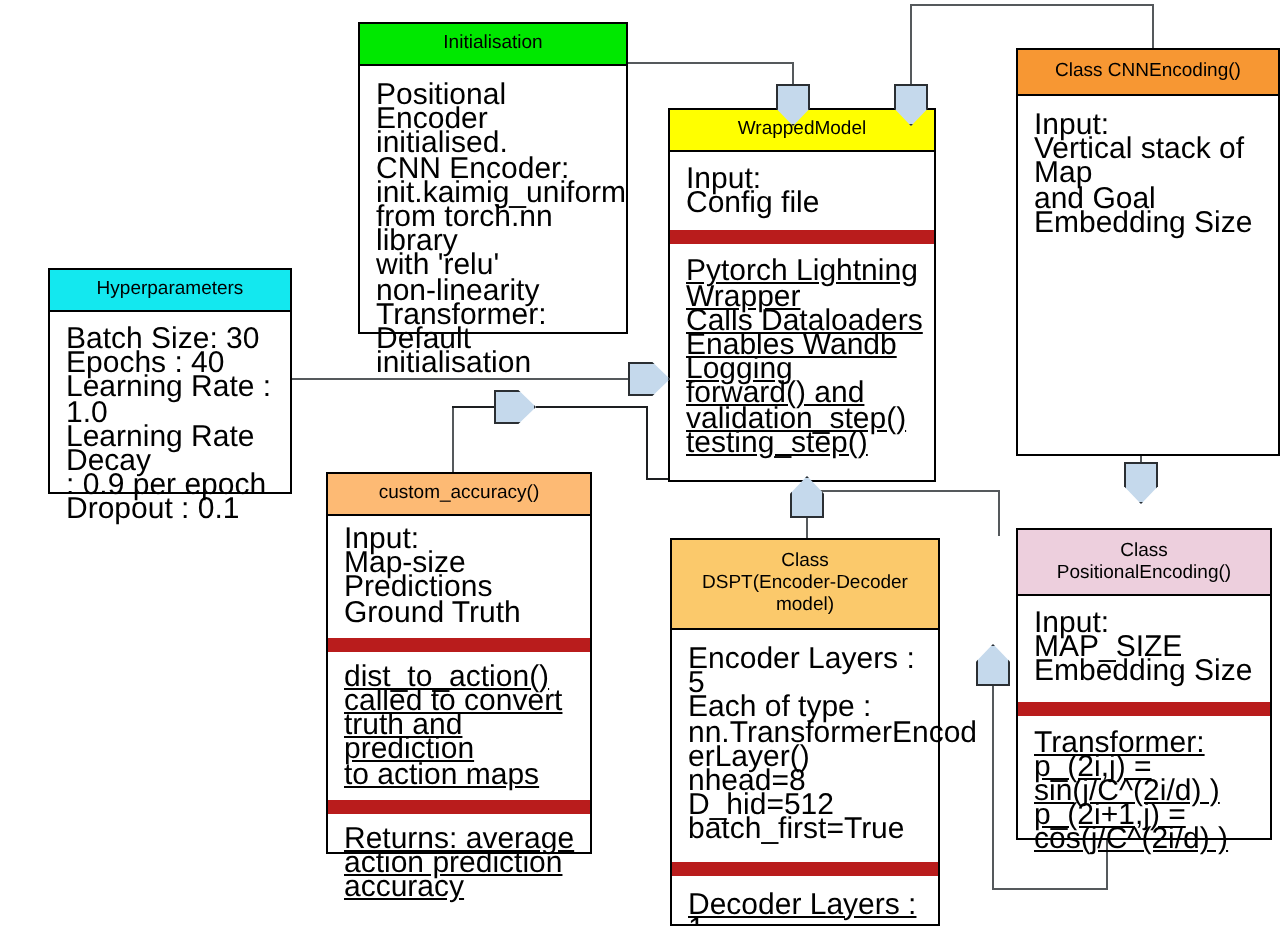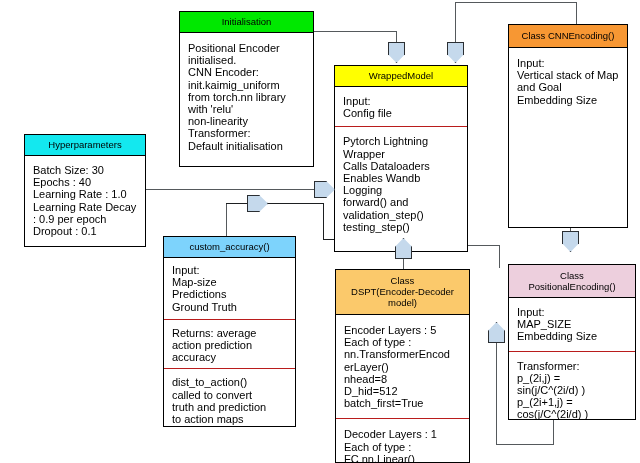--- a/index.html
+++ b/index.html
@@ -29,27 +29,28 @@
     text-align: center;
     font-size: 9.5px;
     line-height: 11px;
     padding: 4px 2px 4px 2px;
     color: #000000;
     font-weight: normal;
   }
   .section {
     box-sizing: border-box;
     padding: 5px 4px 5px 8px;
-    font-size: 11px;
+    font-size: 15px;
     line-height: 12.2px;
     color: #000000;
     white-space: pre-line;
   }
   .section + .section {
-    border-top: 1px solid #b91c1c;
+    border-top: 7px solid #b91c1c;
+    text-decoration: underline;
   }
 
   
   .line {
     position: absolute;
     background: #55595c;
     z-index: 2;
   }
   .line.h { height: 1px; }
   .line.v { width: 1px; }
@@ -134,55 +135,55 @@
 initialised.
 CNN Encoder:
 init.kaimig_uniform
 from torch.nn library
 with 'relu'
 non-linearity
 Transformer:
 Default initialisation</div>
   </div>
 
-  <div class="box" style="left:334px; top:65px; width:134px; height:187px;">
+  <div class="box" style="left:334px; top:54px; width:134px; height:187px;">
     <div class="box-header" style="background:#ffff00; height:21px;">WrappedModel</div>
     <div class="section" style="padding-top:8px; padding-bottom:7px;">Input:
 Config file</div>
     <div class="section" style="padding-top:8px;">Pytorch Lightning
 Wrapper
 Calls Dataloaders
 Enables Wandb
 Logging
 forward() and
 validation_step()
 testing_step()</div>
   </div>
 
-  <div class="box" style="left:508px; top:24px; width:120px; height:204px;">
+  <div class="box" style="left:508px; top:24px; width:132px; height:204px;">
     <div class="box-header" style="background:#f79733; height:23px; padding-top:5px;">Class CNNEncoding()</div>
     <div class="section" style="padding-top:9px; padding-bottom:8px;">Input:
 Vertical stack of Map
 and Goal
 Embedding Size</div>
   </div>
 
   <div class="box" style="left:163px; top:236px; width:133px; height:191px;">
-    <div class="box-header" style="background:#7dd3fc; height:21px;">custom_accuracy()</div>
+    <div class="box-header" style="background:#fdba74; height:21px;">custom_accuracy()</div>
     <div class="section" style="padding-top:6px; padding-bottom:6px;">Input:
 Map-size
 Predictions
 Ground Truth</div>
-    <div class="section" style="padding-top:7px;">Returns: average
-action prediction
-accuracy</div>
     <div class="section" style="padding-top:7px; padding-bottom:6px;">dist_to_action()
 called to convert
 truth and prediction
 to action maps</div>
+    <div class="section" style="padding-top:7px;">Returns: average
+action prediction
+accuracy</div>
   </div>
 
   <div class="box" style="left:335px; top:269px; width:135px; height:194px;">
     <div class="box-header" style="background:#fbc96b; height:45px; padding-top:5px; white-space:pre-line;">Class
 DSPT(Encoder-Decoder
 model)</div>
     <div class="section" style="padding-top:9px; padding-bottom:9px;">Encoder Layers : 5
 Each of type :
 nn.TransformerEncod
 erLayer()

